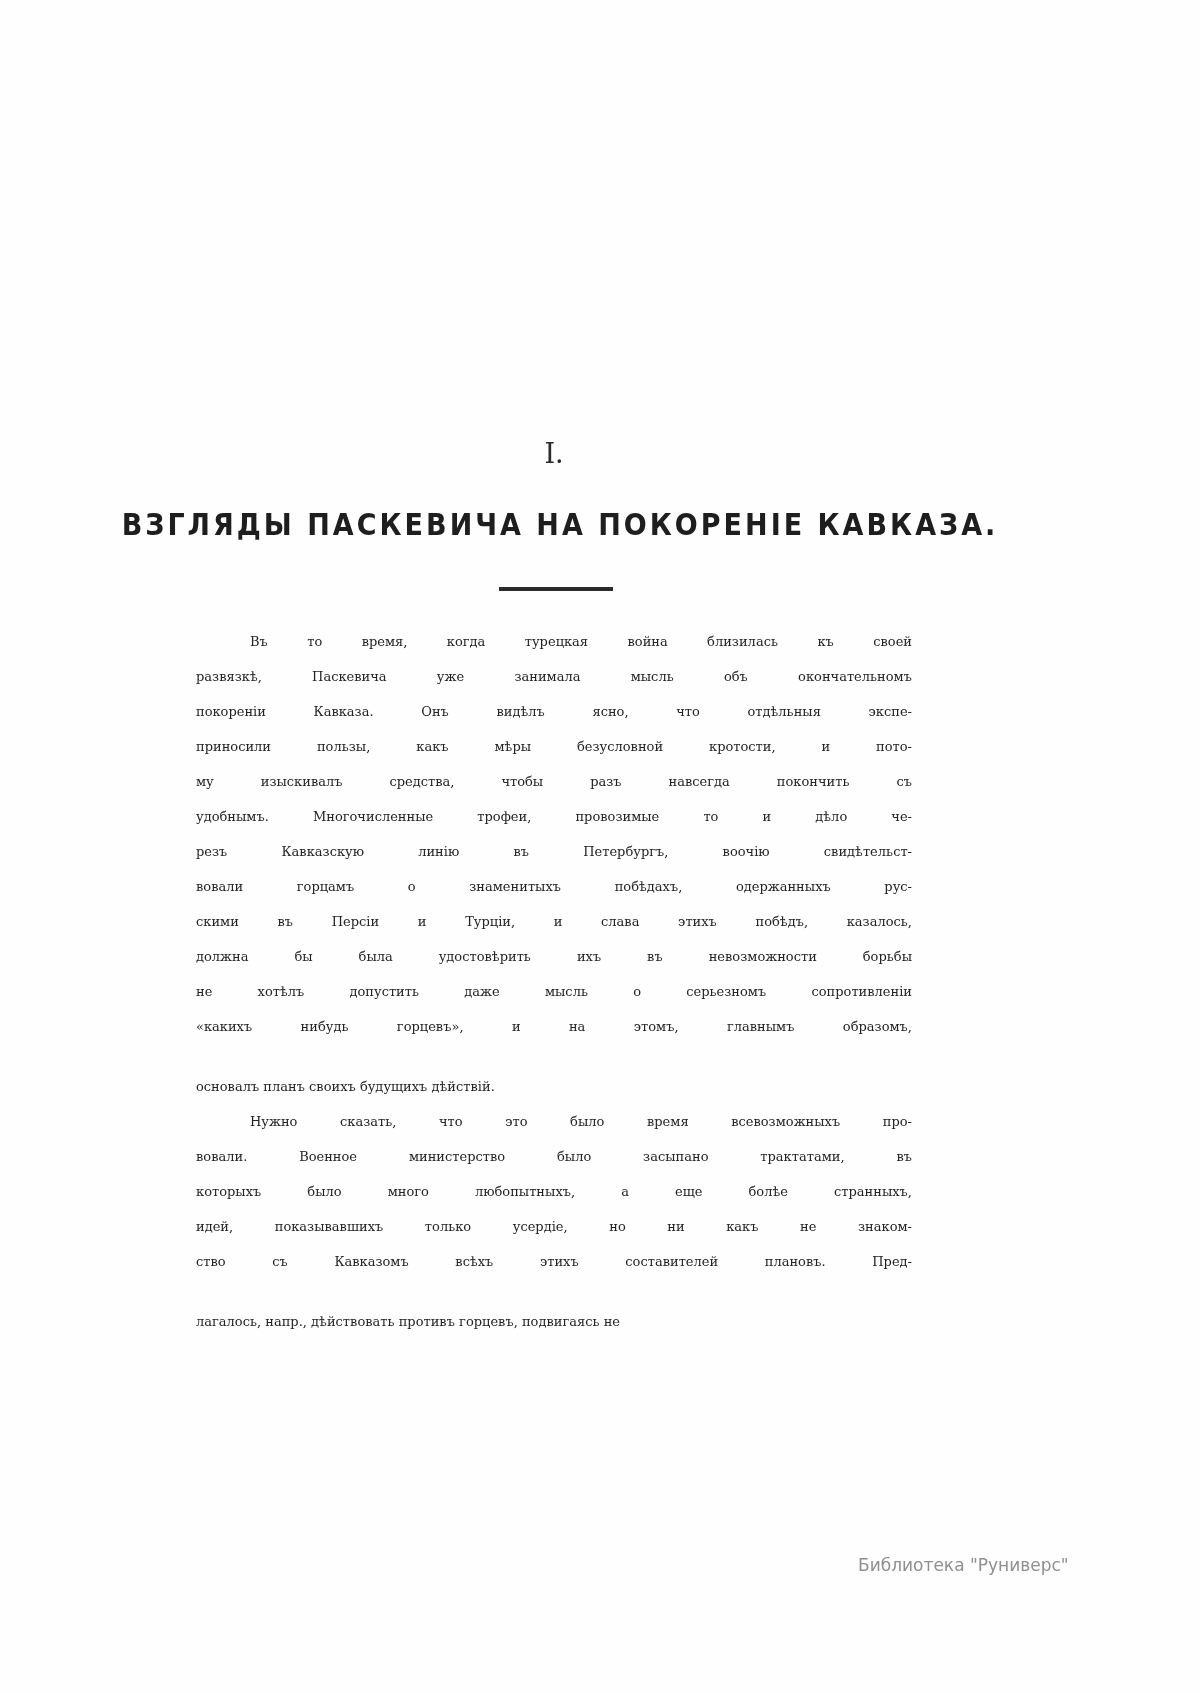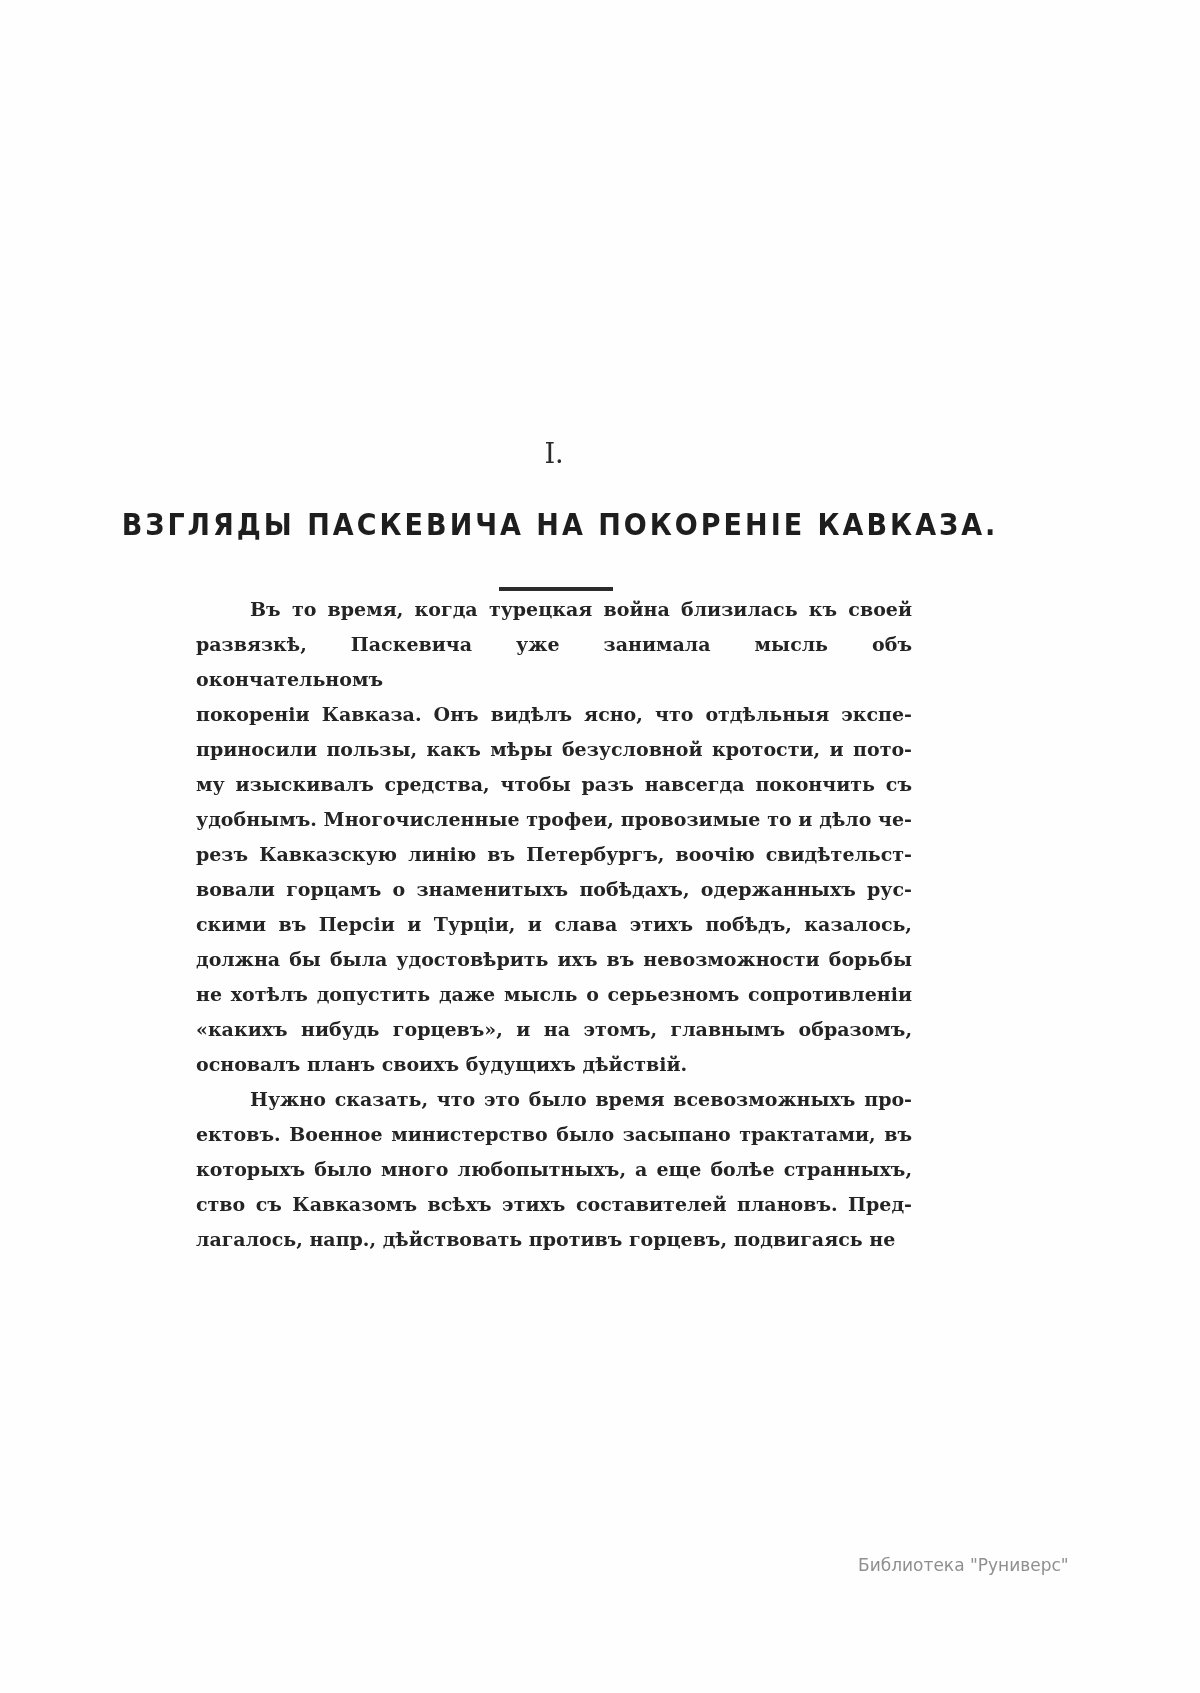--- a/index.html
+++ b/index.html
@@ -44,37 +44,37 @@
   .title-rule {
     position: absolute;
     top: 587px;
     left: 499px;
     width: 114px;
     height: 4px;
     background: #2b2b2b;
   }
   .body-text {
     position: absolute;
-    top: 592px;
+    top: 624px;
     left: 196px;
     width: 716px;
-    font-size: 19px;
+    font-size: 13px;
     line-height: 35px;
     color: #242424;
-    font-weight: bold;
   }
   .para .line {
     text-align: justify;
     text-align-last: justify;
   }
   .para .line.first {
     text-indent: 54px;
   }
   .para .line.last {
     text-align-last: left;
+    margin-top: 25px;
   }
   .watermark {
     position: absolute;
     top: 1555px;
     left: 858px;
     font-family: "DejaVu Sans", "Liberation Sans", sans-serif;
     font-size: 17px;
     color: #8f8f8f;
   }
 </style>
@@ -99,21 +99,22 @@
         <div class="line">резъ Кавказскую линію въ Петербургъ, воочію свидѣтельст-</div>
         <div class="line">вовали горцамъ о знаменитыхъ побѣдахъ, одержанныхъ рус-</div>
         <div class="line">скими въ Персіи и Турціи, и слава этихъ побѣдъ, казалось,</div>
         <div class="line">должна бы была удостовѣрить ихъ въ невозможности борьбы</div>
         <div class="line">не хотѣлъ допустить даже мысль о серьезномъ сопротивленіи</div>
         <div class="line">«какихъ нибудь горцевъ», и на этомъ, главнымъ образомъ,</div>
         <div class="line last">основалъ планъ своихъ будущихъ дѣйствій.</div>
       </div>
       <div class="para">
         <div class="line first">Нужно сказать, что это было время всевозможныхъ про-</div>
-        <div class="line">ектовъ. Военное министерство было засыпано трактатами, въ</div>
+        <div class="line">вовали. Военное министерство было засыпано трактатами, въ</div>
         <div class="line">которыхъ было много любопытныхъ, а еще болѣе странныхъ,</div>
+        <div class="line">идей, показывавшихъ только усердіе, но ни какъ не знаком-</div>
         <div class="line">ство съ Кавказомъ всѣхъ этихъ составителей плановъ. Пред-</div>
         <div class="line last">лагалось, напр., дѣйствовать противъ горцевъ, подвигаясь не</div>
       </div>
     </div>
 
   <div class="watermark">Библиотека "Руниверс"</div>
 </div>
 
 </body></html>

